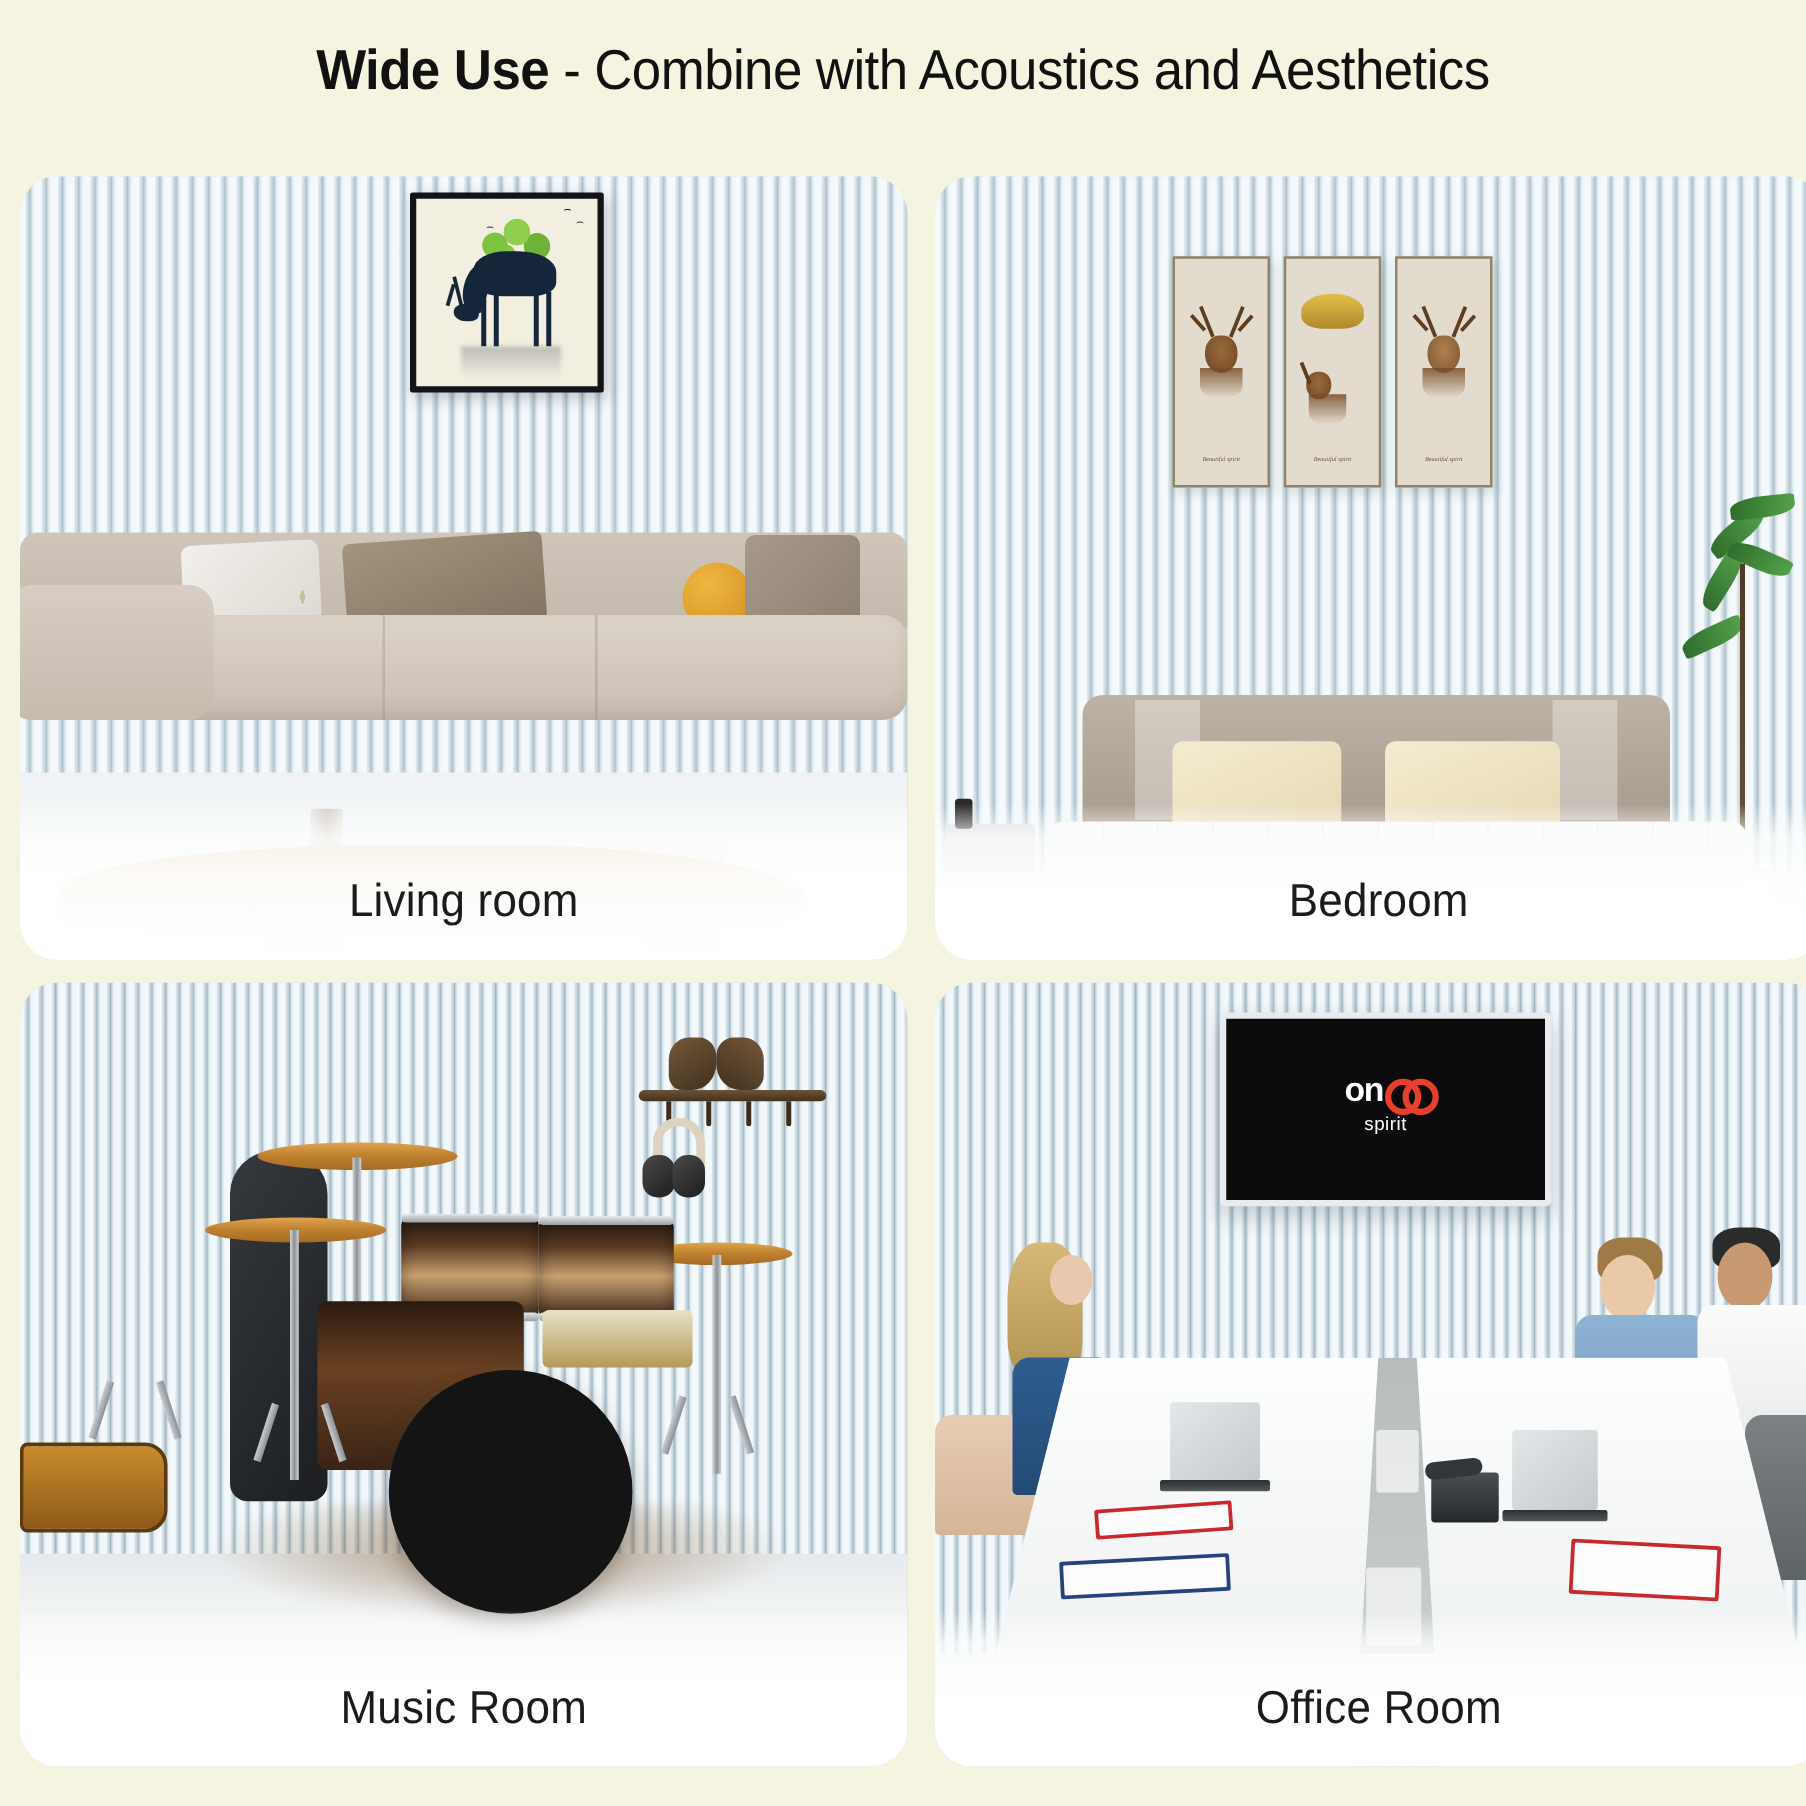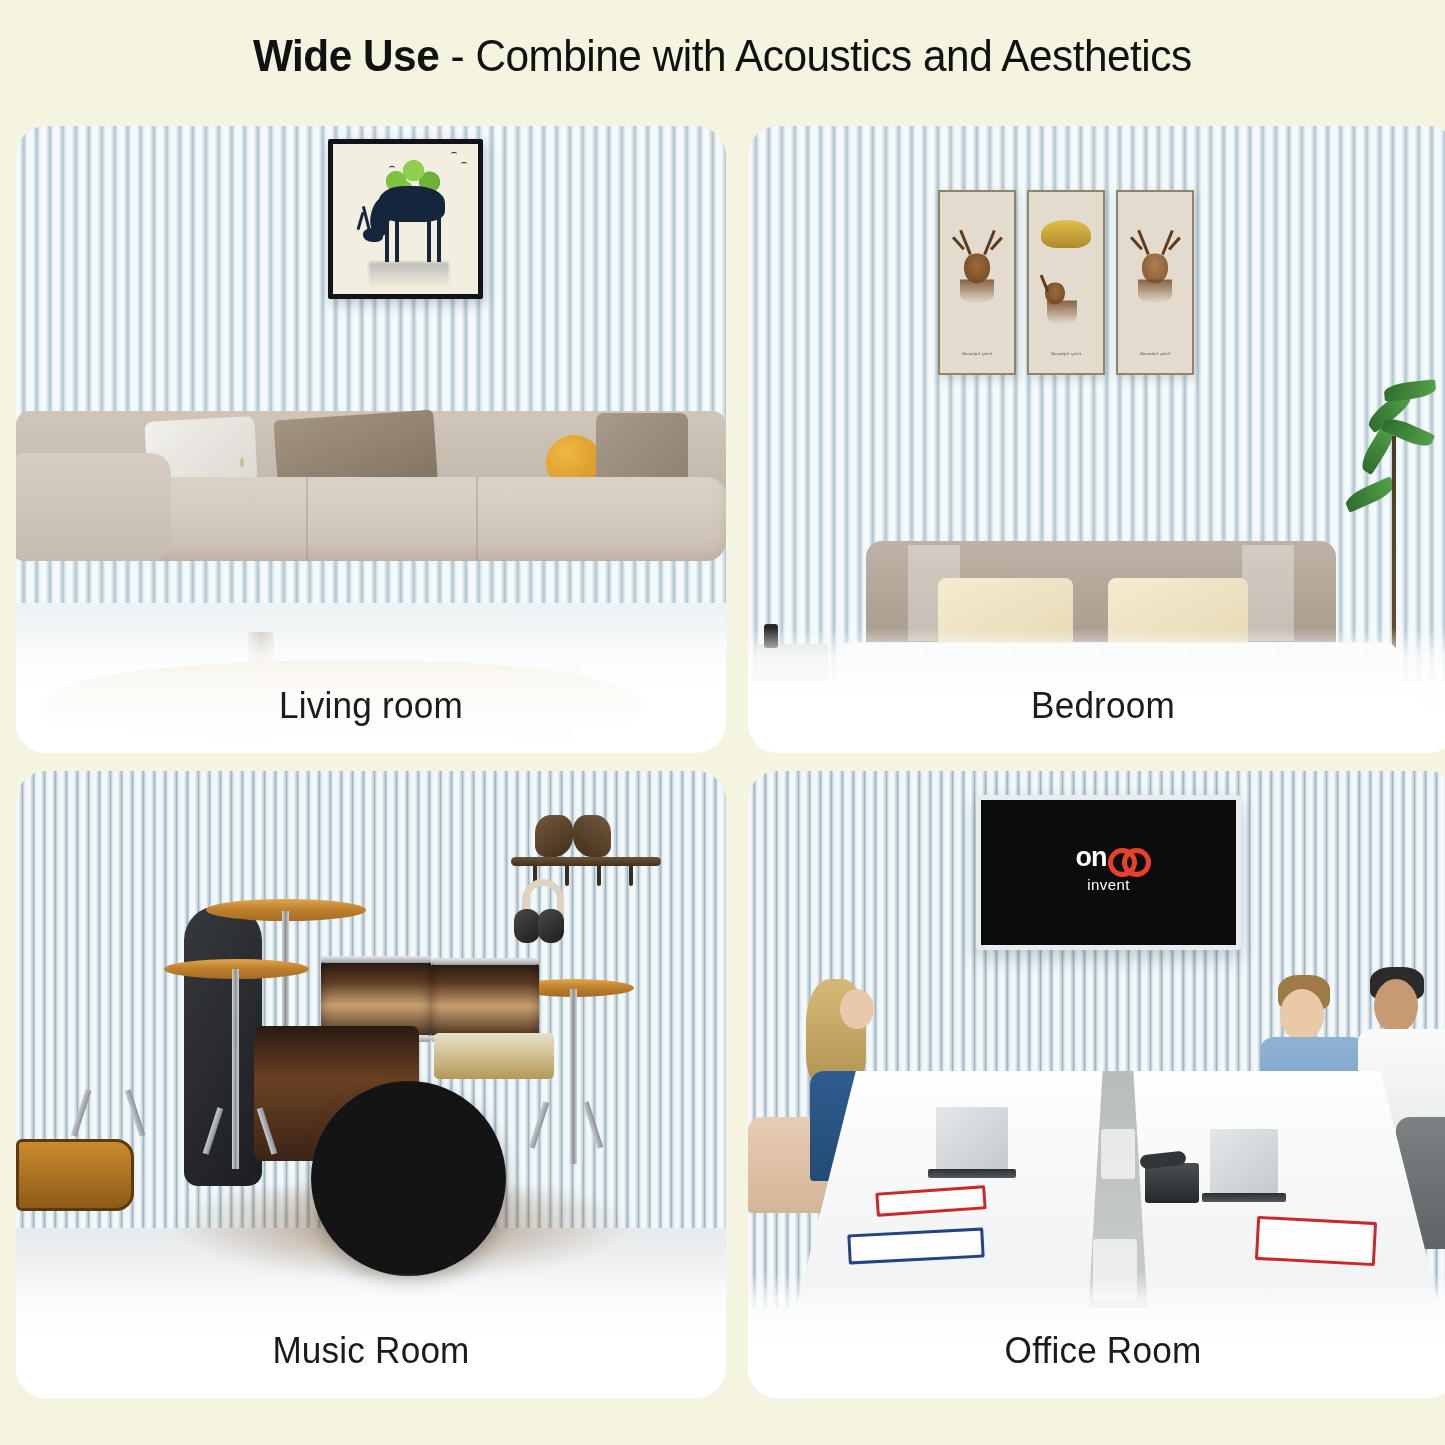--- a/index.html
+++ b/index.html
@@ -26,21 +26,21 @@
     color:#111111;
     white-space:nowrap;
     font-weight:400;
     transform:scaleX(0.94);
   }
   #title .bold { font-weight:bold; }
 
   
   #grid {
     position:absolute;
-    top:126px; left:0;
+    top:141px; left:0;
     width:1445px; height:1290px;
     display:grid;
     grid-template-columns:710px 710px;
     grid-template-rows:627px 627px;
     column-gap:22px;
     row-gap:18px;
     padding-left:16px;
   }
   .panel {
     position:relative;
@@ -627,21 +627,21 @@
 
   <div class="panel">
     <div class="wall tight"></div>
 
     <div class="tv">
       <div class="tv-logo">
         <div class="tv-word">
             <span class="on">on</span>
             <span class="tv-inf"></span>
           </div>
-        <div class="tv-sub">invent</div>
+        <div class="tv-sub">spirit</div>
       </div>
     </div>
 
     <div class="person" style="left:30px;top:300px">
       <div class="p-body" style="left:-30px;top:46px;width:110px;height:96px;background:linear-gradient(to bottom,#e7ccb4,#d5b598)"></div>
     </div>
     <div class="person" style="left:58px;top:208px">
       <div class="p-hair" style="left:0;top:0;width:60px;height:110px;background:linear-gradient(to bottom,#d6b977,#b0934f)"></div>
       <div class="p-head" style="left:34px;top:10px;width:34px;height:40px;background:#e8c9ad"></div>
       <div class="p-body" style="left:4px;top:92px;width:82px;height:110px;background:linear-gradient(to bottom,#2f5d8f,#234a74)"></div>

